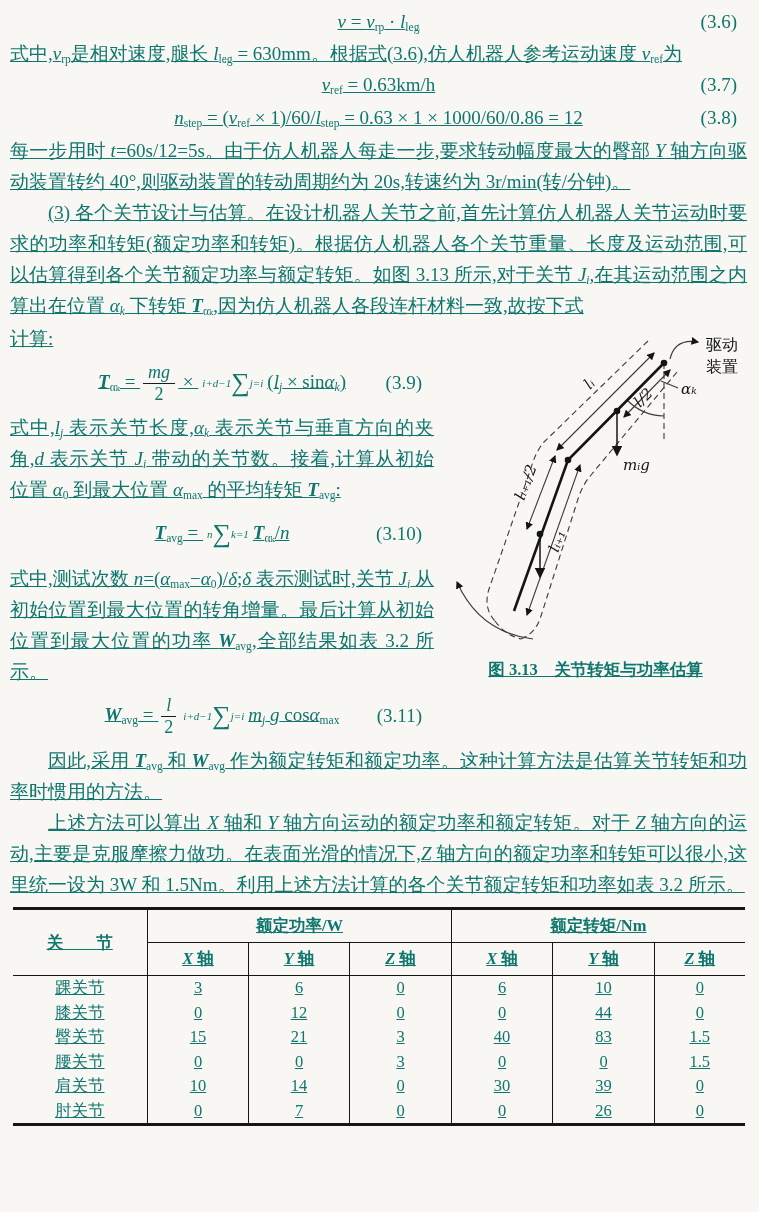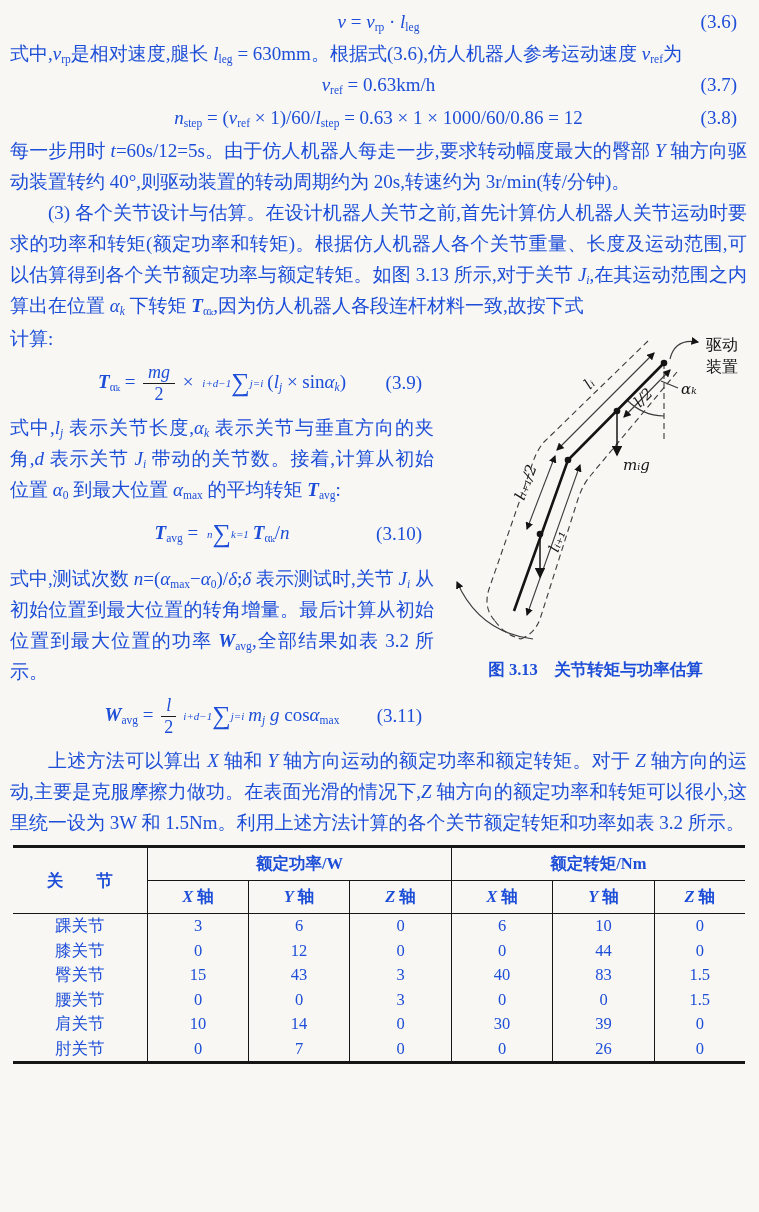--- a/index.html
+++ b/index.html
@@ -1,18 +1,18 @@
 <!DOCTYPE html>
 <html><head>
 <meta charset="utf-8">
 <style>
   html,body{margin:0;padding:0;background:#e9e8e5;}
   .page{position:relative;width:759px;height:1212px;box-sizing:border-box;
-        background:#f8f7f3;color:#1d4ed8;padding:6px 12px 0 10px;
-        font-family:"Liberation Serif","DejaVu Serif",serif;font-size:19px;overflow:hidden;}
+        background:#f8f7f3;color:#0f766e;padding:6px 12px 0 10px;
+        font-family:"Liberation Serif","DejaVu Serif",serif;font-size:19px;overflow:hidden;text-decoration:underline;}
   p.body{margin:0;line-height:31px;text-align:justify;}
   p.ind{text-indent:2em;}
   .eqrow{position:relative;display:flex;justify-content:center;align-items:center;height:32px;}
   .eqrow.tall{height:58px;}
   .eqnum{position:absolute;right:10px;top:50%;transform:translateY(-50%);}
   .eqrow.incol .eqnum{right:12px;}
   .mi{font-style:italic;}
   .mb{font-weight:bold;}
   sub{font-size:11.5px;vertical-align:-0.3em;line-height:0;}
   .frac{display:inline-flex;flex-direction:column;align-items:center;vertical-align:middle;
@@ -159,20 +159,21 @@
         <g>
           <path class="thin" d="M 226,30 Q 231,9 254,13" marker-end="url(#ah)"></path>
           <text class="cjk" x="262" y="21">驱动</text>
           <text class="cjk" x="262" y="43">装置</text>
         </g>
       </svg>
       <div class="figcap">图 3.13　关节转矩与功率估算</div>
     </div>
   </div>
 
+  <p class="body ind"><span>因此,采用 </span><span class="mi mb">T</span><sub>avg</sub><span> 和 </span><span class="mi mb">W</span><sub>avg</sub><span> 作为额定转矩和额定功率。这种计算方法是估算关节转矩和功率时惯用的方法。</span></p>
   <p class="body ind"><span>上述方法可以算出 </span><span class="mi">X</span><span> 轴和 </span><span class="mi">Y</span><span> 轴方向运动的额定功率和额定转矩。对于 </span><span class="mi">Z</span><span> 轴方向的运动,主要是克服摩擦力做功。在表面光滑的情况下,</span><span class="mi">Z</span><span> 轴方向的额定功率和转矩可以很小,这里统一设为 3W 和 1.5Nm。利用上述方法计算的各个关节额定转矩和功率如表 3.2 所示。</span></p>
 
 
   <table class="t32">
     <colgroup>
       <col style="width:135px">
         <col style="width:101px">
         <col style="width:101px">
         <col style="width:102px">
       <col style="width:101px">
@@ -207,21 +208,21 @@
       <td class="vleft">0</td>
       <td class="vleft">12</td>
       <td class="vleft">0</td>
       <td class="vleft">0</td>
       <td class="vleft">44</td>
       <td class="vleft">0</td>
     </tr>
     <tr>
       <td>臀关节</td>
       <td class="vleft">15</td>
-      <td class="vleft">43</td>
+      <td class="vleft">21</td>
       <td class="vleft">3</td>
       <td class="vleft">40</td>
       <td class="vleft">83</td>
       <td class="vleft">1.5</td>
     </tr>
     <tr>
       <td>腰关节</td>
       <td class="vleft">0</td>
       <td class="vleft">0</td>
       <td class="vleft">3</td>

